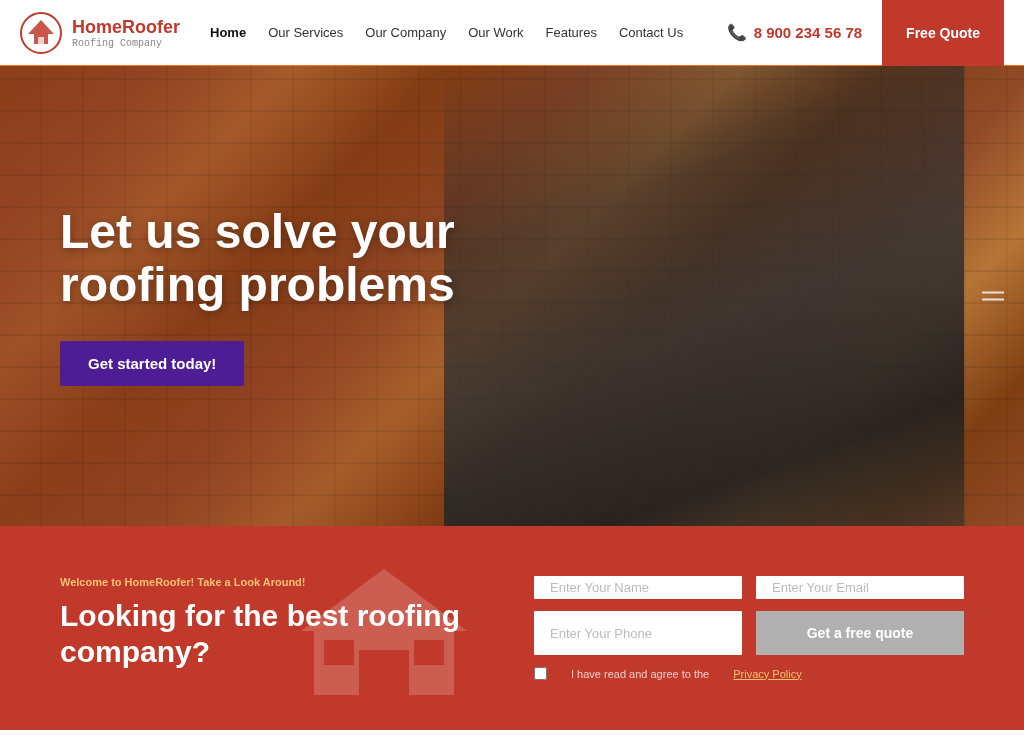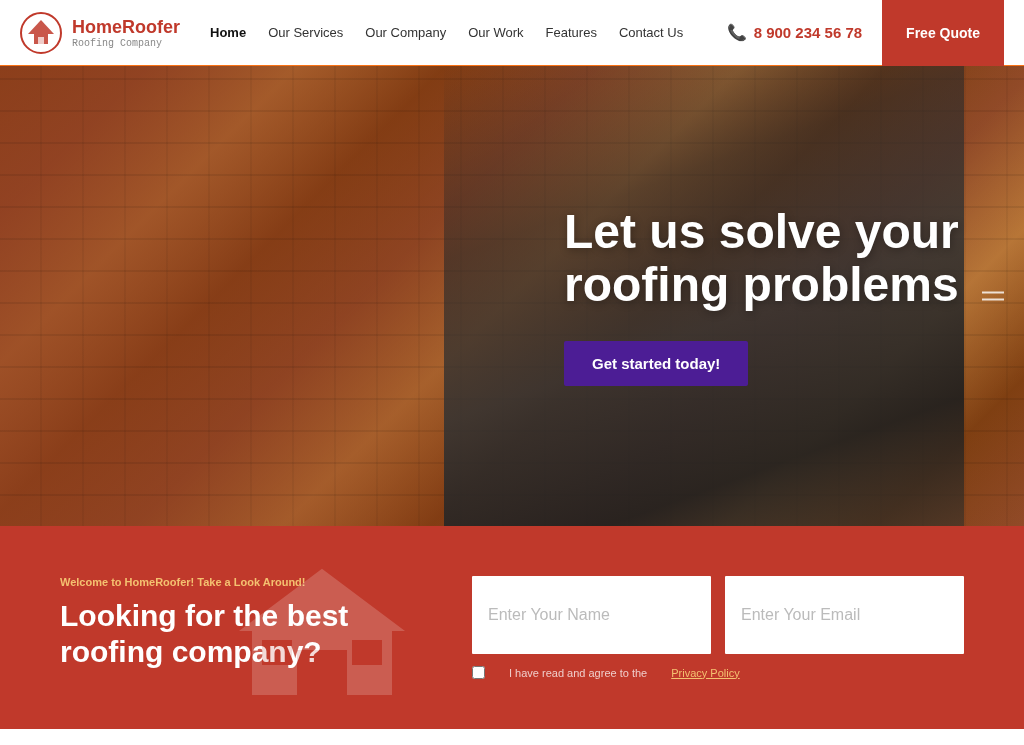--- a/index.html
+++ b/index.html
@@ -67,21 +67,20 @@
     }
 
     
     .hero {
       position: relative;
       width: 1024px;
       height: 460px;
       overflow: hidden;
       display: flex;
       align-items: center;
-      justify-content: flex-end;
     }
     .hero-bg {
       position: absolute;
       inset: 0;
       background: linear-gradient(
         to right,
         rgba(140,60,30,0.72) 0%,
         rgba(120,50,20,0.45) 40%,
         rgba(80,40,20,0.25) 70%,
         rgba(60,30,10,0.15) 100%
@@ -214,24 +213,24 @@
       display: flex;
       flex-direction: column;
       gap: 12px;
     }
     .form-row {
       display: flex;
       gap: 14px;
     }
     .form-input {
       flex: 1;
-      padding: 30px 16px;
+      padding: 4px 16px;
       border: none;
       background: #fff;
-      font-size: 16px;
+      font-size: 13px;
       color: #888;
       outline: none;
       border-radius: 1px;
     }
     .form-input::placeholder { color: #bbb; }
     .form-btn {
       flex: 1;
       padding: 14px 16px;
       background: #b0b0b0;
       color: #fff;
@@ -313,19 +312,23 @@
       <rect x="30" y="80" width="30" height="25" fill="#c0392b"></rect>
       <rect x="120" y="80" width="30" height="25" fill="#c0392b"></rect>
     </svg>
   </div>
 
   <div class="orange-right">
     <div class="form-row">
       <input class="form-input" type="text" placeholder="Enter Your Name" style="">
       <input class="form-input" type="email" placeholder="Enter Your Email" style="">
     </div>
+    <div class="form-row">
+      <input class="form-input" type="tel" placeholder="Enter Your Phone" style="">
+      <button class="form-btn">Get a free quote</button>
+    </div>
     <div class="checkbox-row">
       <input type="checkbox" style="">
       <span>I have read and agree to the</span>
       <a class="privacy-link">Privacy Policy</a>
     </div>
   </div>
 </section>
 
 </body></html>

